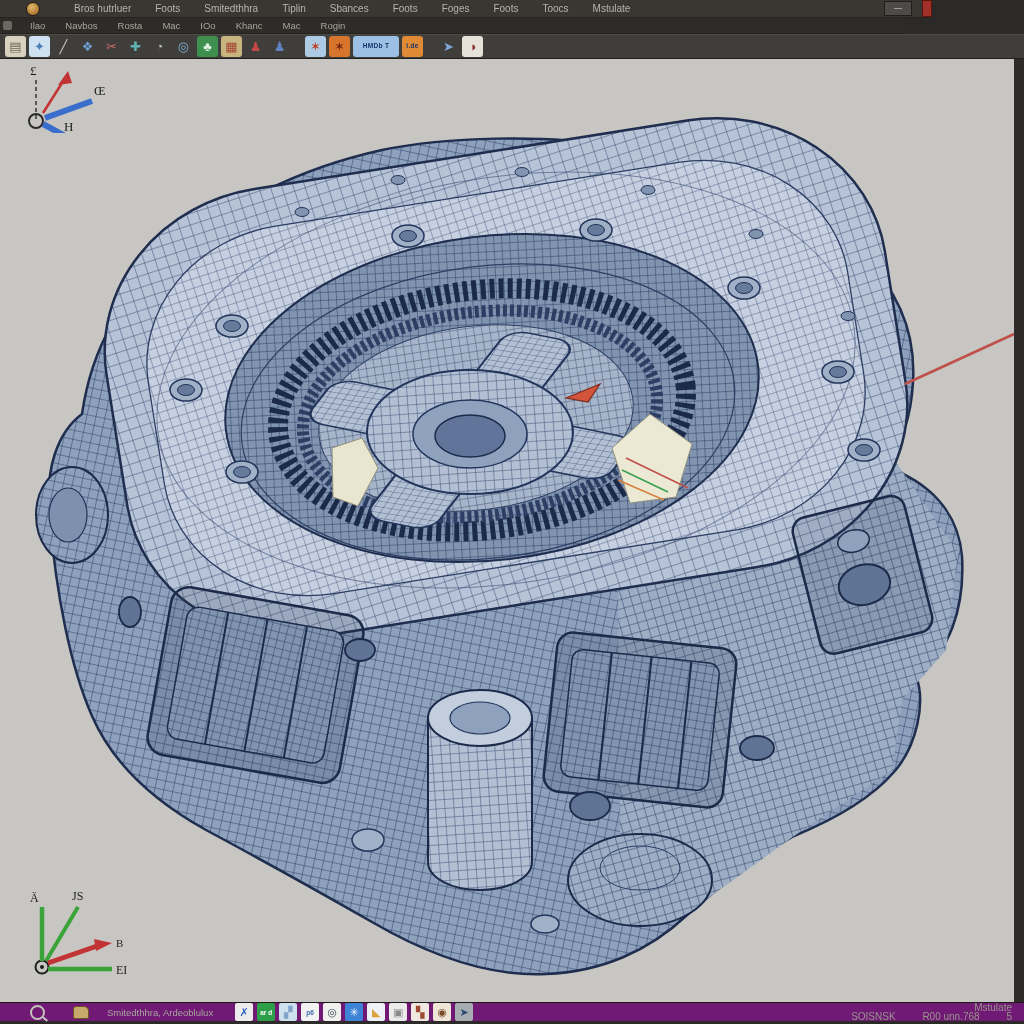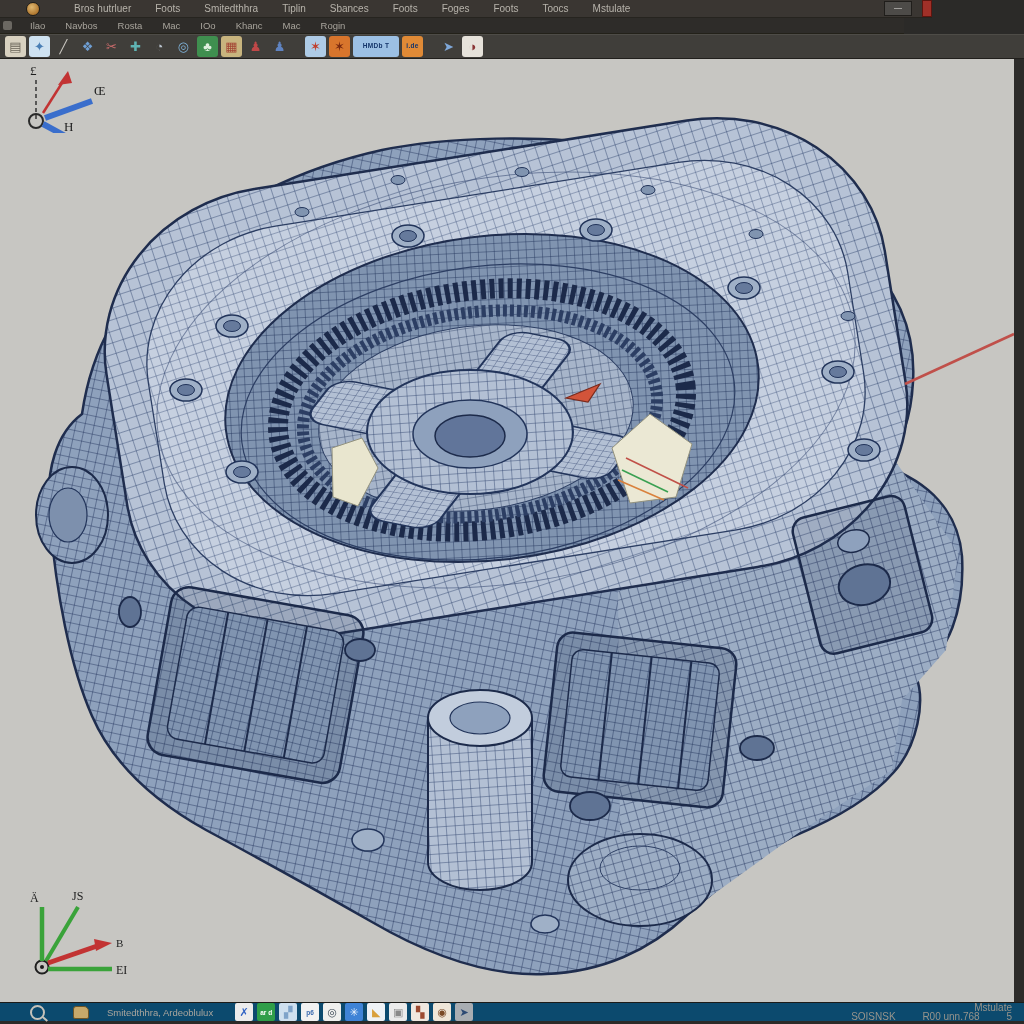--- a/index.html
+++ b/index.html
@@ -50,21 +50,21 @@
   .right-strip{
     position:absolute;left:1014px;top:59px;width:10px;height:943px;background:#2c2b29;
   }
   .triad-top{position:absolute;left:6px;top:2px;}
   .triad-bottom{position:absolute;left:12px;top:830px;}
   .model-svg{position:absolute;left:0;top:0;}
   svg text{font-family:"Liberation Serif",serif;}
   
   .statusbar{
     position:absolute;left:0;top:1002px;width:1024px;height:19px;
-    background:#0c4a6e;border-top:1px solid #1c1b18;box-sizing:border-box;
+    background:#701a75;border-top:1px solid #1c1b18;box-sizing:border-box;
     display:flex;align-items:center;
   }
   .magnifier{width:11px;height:11px;border:2px solid #c5c2ba;border-radius:50%;
     margin-left:30px;position:relative;flex:0 0 auto;}
   .magnifier::after{content:"";position:absolute;width:6px;height:2px;background:#c5c2ba;
     right:-5px;bottom:-2px;transform:rotate(40deg);}
   .hand-icon{width:14px;height:11px;background:#c7a96b;border-radius:3px 5px 2px 2px;
     border:1px solid #6e5526;margin-left:28px;flex:0 0 auto;}
   .status-text{font-size:9.5px;color:#a9a59d;margin-left:18px;margin-right:22px;white-space:nowrap;}
   .task-icon{width:18px;height:18px;border-radius:2px;display:flex;align-items:center;

